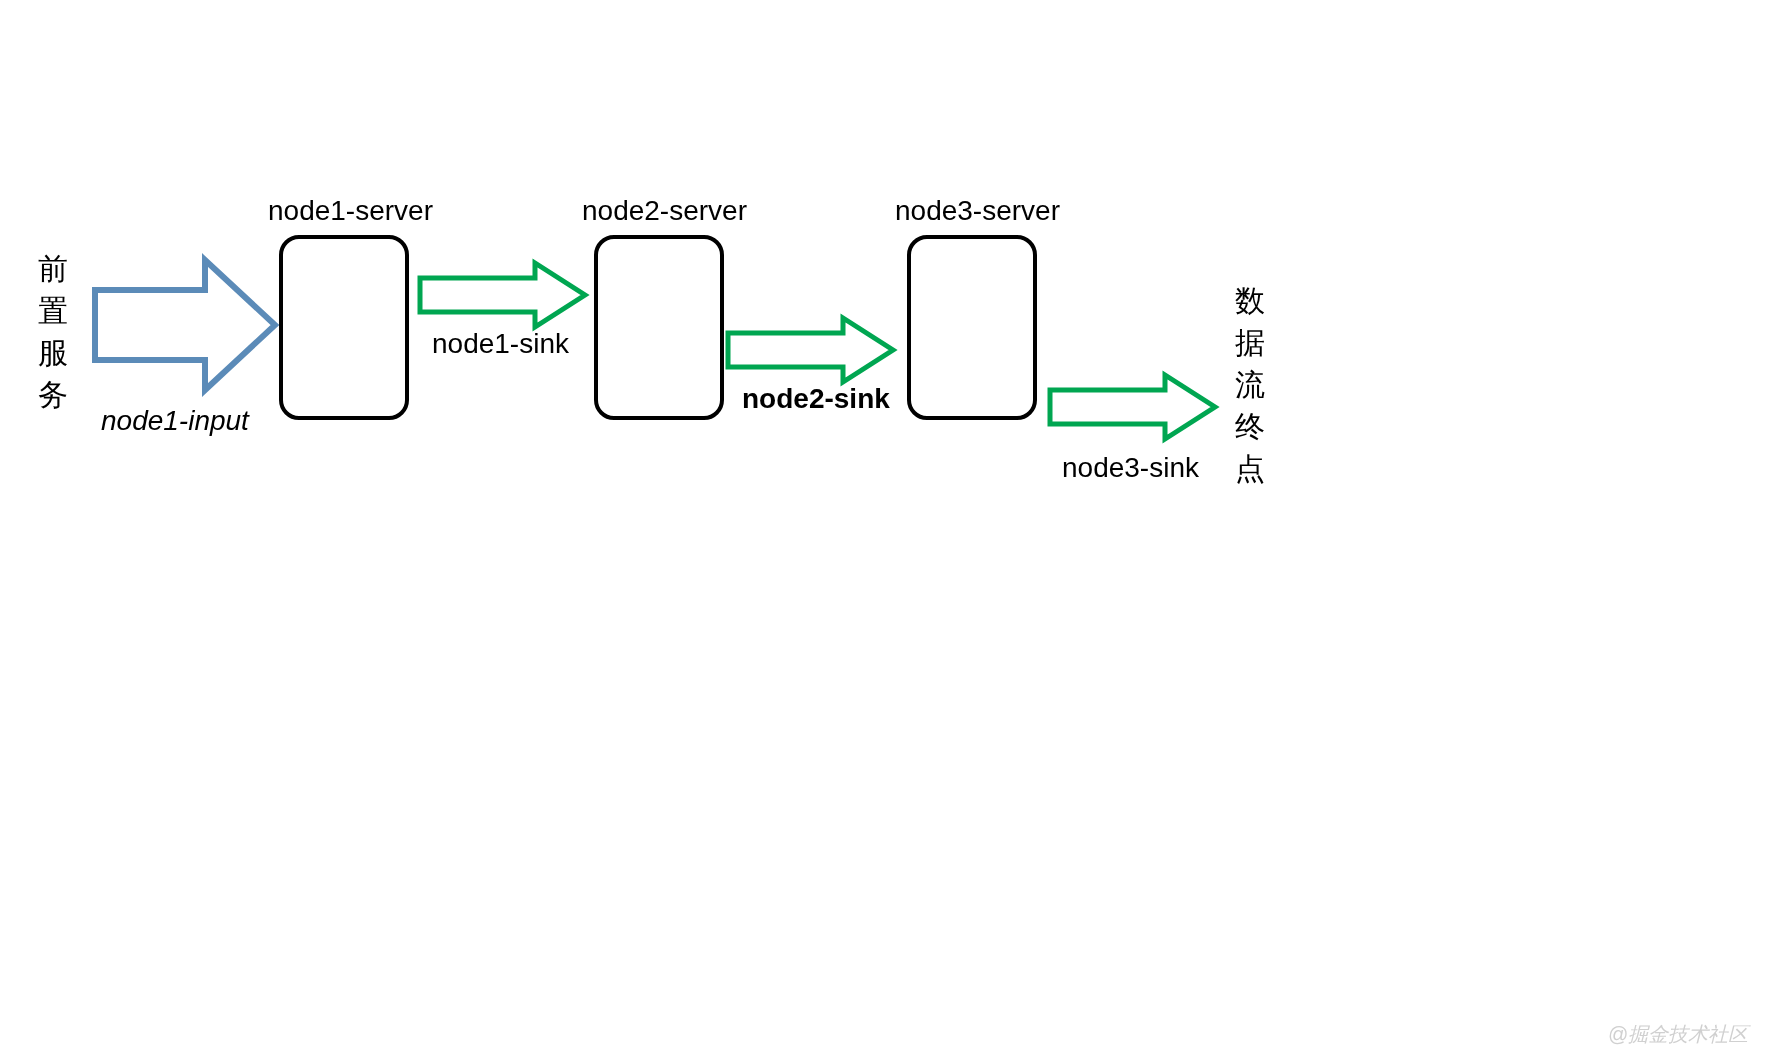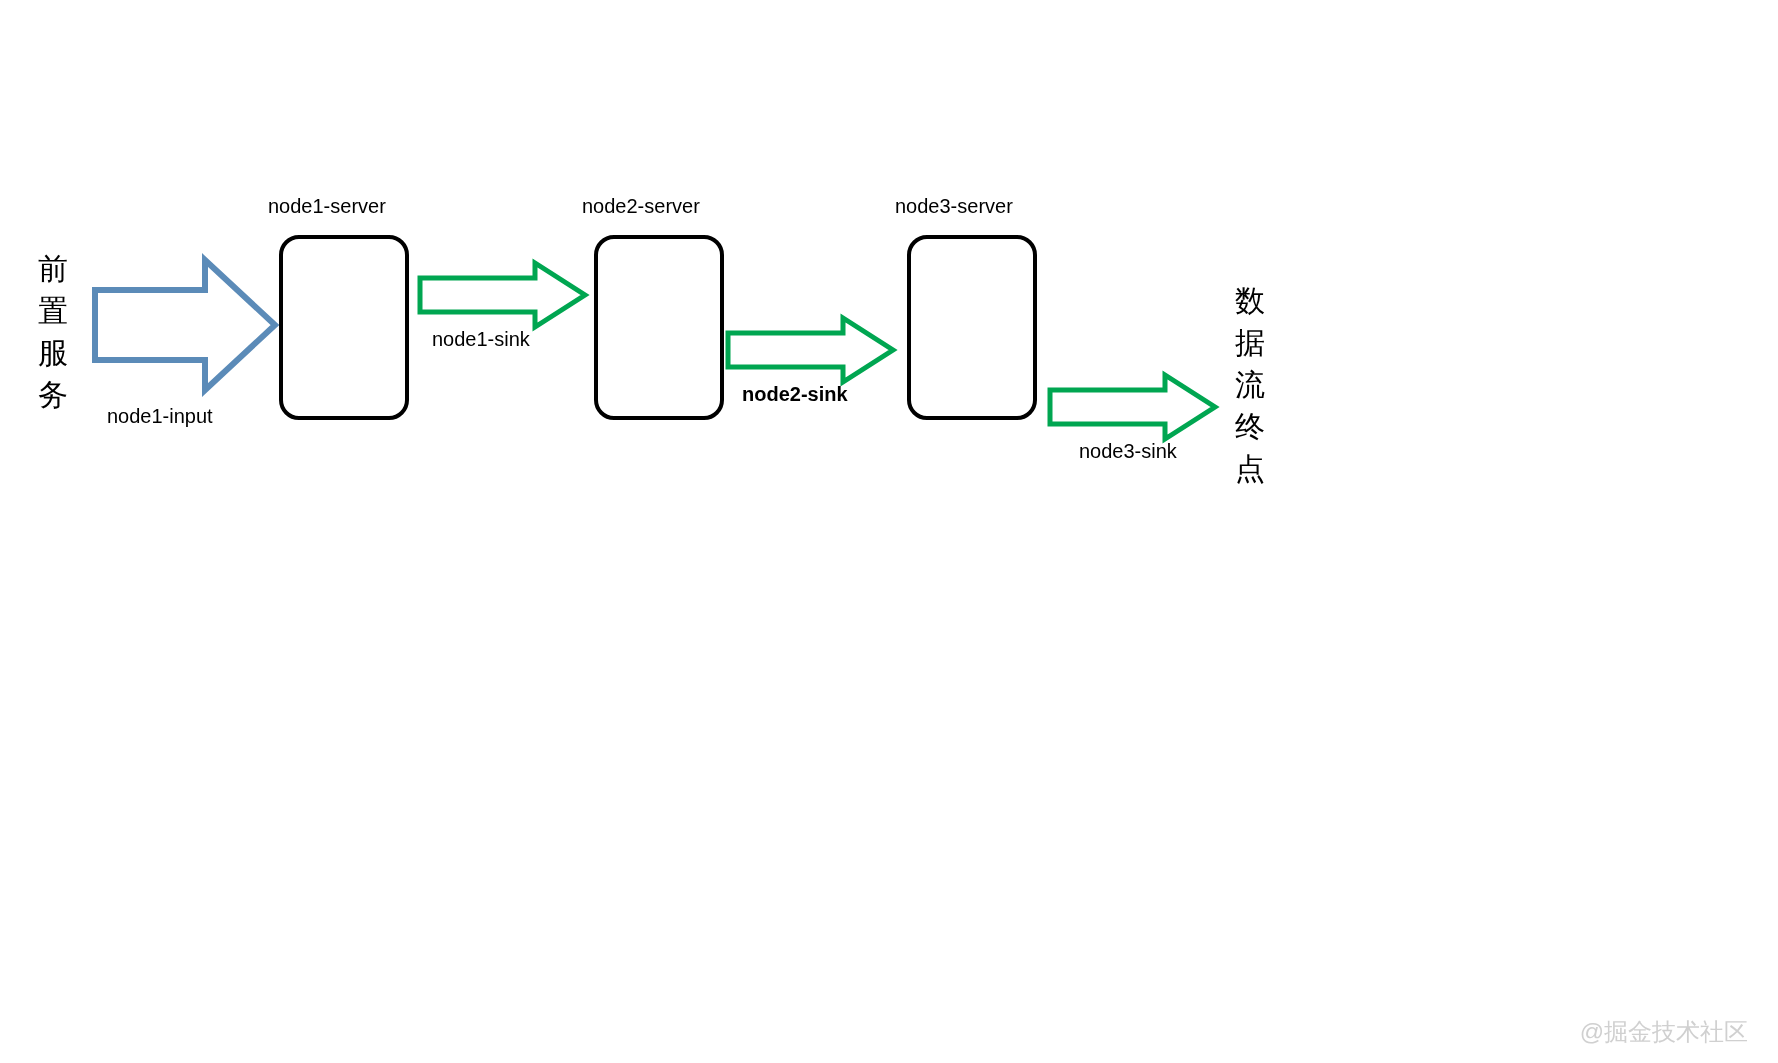--- a/index.html
+++ b/index.html
@@ -29,30 +29,31 @@
       text-align: center;
     }
     .node-box {
       position: absolute;
       border: 4px solid #000;
       border-radius: 20px;
       background: #fff;
     }
     .label {
       position: absolute;
-      font-size: 20px;
+      font-size: 28px;
       color: #000;
       white-space: nowrap;
     }
     .watermark {
       position: absolute;
       bottom: 15px;
       right: 30px;
-      font-size: 24px;
+      font-size: 20px;
       color: #d0d0d0;
+      font-style: italic;
     }
     svg {
       position: absolute;
       overflow: visible;
     }
   </style>
 </head>
 <body>
 
 <div class="diagram">
@@ -60,21 +61,21 @@
   <div class="vlabel" style="left:38px; top:248px;">
     <span>前</span>
     <span>置</span>
     <span>服</span>
     <span>务</span>
   </div>
 
   <svg style="left:95px; top:255px;" width="185" height="140">
     <path d="M 0 35 L 110 35 L 110 5 L 180 70 L 110 135 L 110 105 L 0 105 Z" fill="none" stroke="#5b8bb8" stroke-width="6"></path>
   </svg>
-  <div class="label" style="left:107px; top:405px;">node1-input</div>
+  <div class="label" style="left:101px; top:405px;font-style:italic;">node1-input</div>
 
   <div class="node-box" style="left:279px; top:235px; width:130px; height:185px;"></div>
   <div class="label" style="left:268px; top:195px;">node1-server</div>
 
   <svg style="left:420px; top:260px;" width="170" height="70">
     <path d="M 0 18 L 115 18 L 115 3 L 165 35 L 115 67 L 115 52 L 0 52 Z" fill="none" stroke="#00a651" stroke-width="5"></path>
   </svg>
   <div class="label" style="left:432px; top:328px;text-align:right;">node1-sink</div>
 
   <div class="node-box" style="left:594px; top:235px; width:130px; height:185px;"></div>
@@ -84,21 +85,21 @@
     <path d="M 0 18 L 115 18 L 115 3 L 165 35 L 115 67 L 115 52 L 0 52 Z" fill="none" stroke="#00a651" stroke-width="5"></path>
   </svg>
   <div class="label" style="left:742px; top:383px;font-weight:bold;">node2-sink</div>
 
   <div class="node-box" style="left:907px; top:235px; width:130px; height:185px;"></div>
   <div class="label" style="left:895px; top:195px;">node3-server</div>
 
   <svg style="left:1050px; top:372px;" width="170" height="70">
     <path d="M 0 18 L 115 18 L 115 3 L 165 35 L 115 67 L 115 52 L 0 52 Z" fill="none" stroke="#00a651" stroke-width="5"></path>
   </svg>
-  <div class="label" style="left:1062px; top:440px;margin-left:17px;">node3-sink</div>
+  <div class="label" style="left:1062px; top:452px;">node3-sink</div>
 
   <div class="vlabel" style="left:1235px; top:280px;">
     <span>数</span>
     <span>据</span>
     <span>流</span>
     <span>终</span>
     <span>点</span>
   </div>
 
   <div class="watermark">@掘金技术社区</div>

